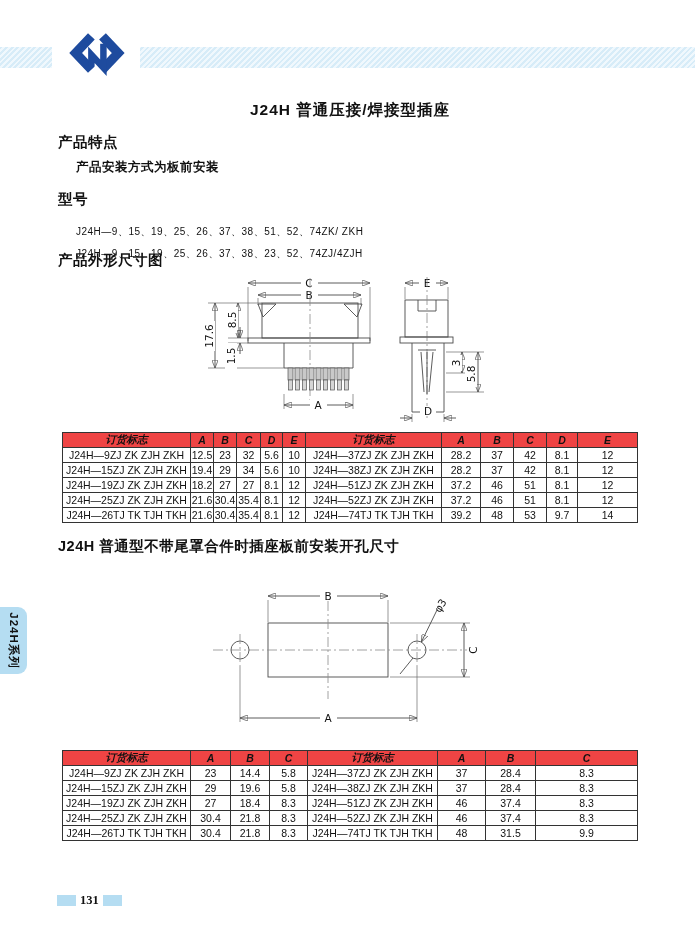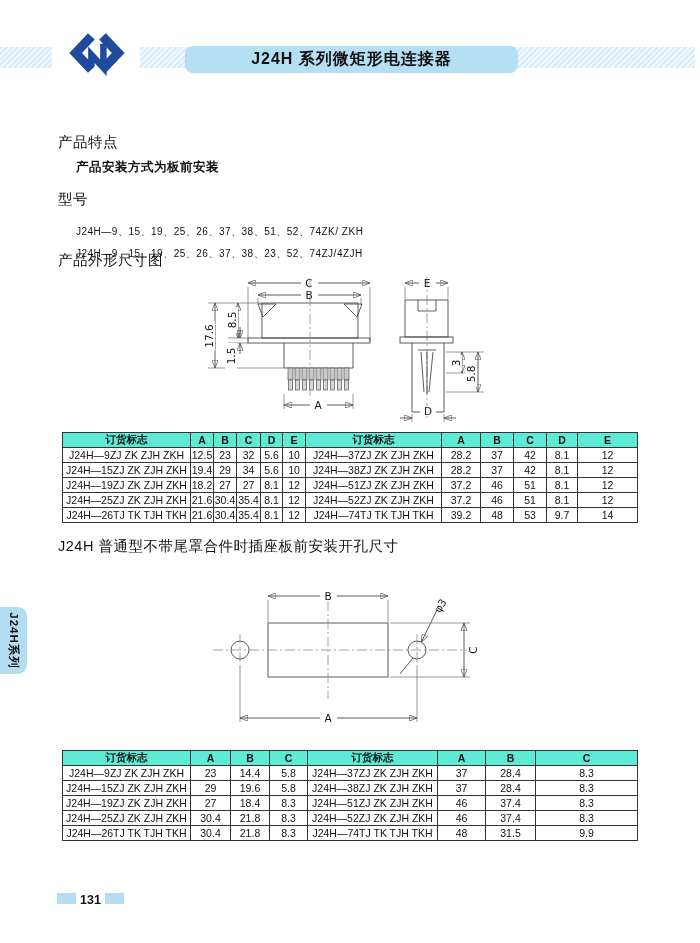--- a/index.html
+++ b/index.html
@@ -8,65 +8,63 @@
   
   .hatch{position:absolute;top:47px;left:0;width:695px;height:21px;
          background:repeating-linear-gradient(135deg,#d7ecf8 0 2px,#f0f8fd 2px 4px);}
   .logo-box{position:absolute;top:26px;left:52px;width:88px;height:54px;background:#fff;
             display:flex;align-items:center;justify-content:center;}
   .banner{position:absolute;top:46px;left:185px;width:333px;height:27px;background:#b5dff4;
           border-radius:8px;display:flex;align-items:center;justify-content:center;}
   .banner-title{font-size:16px;font-weight:bold;letter-spacing:1px;}
   .doc-title{position:absolute;top:100px;left:0;width:700px;text-align:center;
              font-size:15.5px;font-weight:bold;letter-spacing:1px;}
-  .sec-h{position:absolute;left:58px;font-size:14.5px;font-weight:normal;letter-spacing:.5px;}
+  .sec-h{position:absolute;left:58px;font-size:14.5px;font-weight:bold;letter-spacing:.5px;}
   .body-t{position:absolute;left:76px;font-size:12.5px;font-weight:bold;letter-spacing:.5px;}
   .model-line{position:absolute;left:76px;font-size:10px;letter-spacing:.5px;}
   
   table.dim{position:absolute;left:62px;border-collapse:collapse;table-layout:fixed;
             width:575px;font-size:10.5px;border:1.5px solid #222;}
-  table.dim th{background:#5eead4;font-weight:bold;}
+  table.dim th{background:#ef4444;font-weight:bold;font-style:italic;}
   table.dim th,table.dim td{border:1px solid #333;height:14px;padding:0;text-align:center;
             white-space:nowrap;overflow:hidden;font-weight:normal;}
   table.dim th{font-weight:bold;}
   
   .drw{position:absolute;}
   .drw line,.drw path,.drw rect.o,.drw circle,.drw polyline{stroke:#4a4a4a;stroke-width:.9;fill:none;}
   .drw .cl{stroke:#8a8a8a;stroke-width:.8;stroke-dasharray:10 3 2 3;}
   .drw .ext{stroke:#6a6a6a;stroke-width:.7;}
   .drw text{fill:#111;font-family:"DejaVu Sans",sans-serif;font-size:10.5px;}
   .drw rect.lbl{fill:#ffffff;stroke:none;}
   .drw rect.pin1{fill:#c9c9c9;stroke:#555;stroke-width:.7;}
   .drw rect.pin2{fill:#d6d6d6;stroke:#555;stroke-width:.7;}
   
   .side-tab{position:absolute;left:0;top:607px;width:27px;height:67px;background:#b5ddf2;
             border-radius:0 9px 9px 0;display:flex;align-items:center;justify-content:center;}
   .side-tab span{transform:rotate(90deg);white-space:nowrap;font-size:11.5px;font-weight:bold;letter-spacing:1px;}
   
-  .footer{position:absolute;left:57px;top:893px;display:flex;align-items:flex-start;gap:3px;}
+  .footer{position:absolute;left:57px;top:893px;display:flex;align-items:center;gap:3px;font-family:Liberation Serif, serif;}
   .footer .blk{width:19px;height:11px;background:#b5ddf2;}
   .footer .num{font-size:12.5px;font-weight:bold;padding:0 1px;}
 </style>
 </head>
 <body>
 
 <div class="page">
 
   <div class="hatch"></div>
   <div class="logo-box">
     <svg width="66" height="50" viewBox="0 0 66 54">
       <path d="M28,9 L11,27 L28,45" stroke="#1e4b9e" stroke-width="10" fill="none"></path>
       <path d="M40,9 L57,27 L40,45" stroke="#1e4b9e" stroke-width="10" fill="none"></path>
       <path d="M28,41 L28,29 L41,43 L41,17" stroke="#1e4b9e" stroke-width="7" fill="none"></path>
     </svg>
   </div>
-  <div class="banner">
-    <span class="banner-title">J24H 系列微矩形电连接器</span>
-  </div>
-
+
+  <div class="doc-title">J24H 普通压接/焊接型插座</div>
 
   <div class="sec-h" style="top:133px">产品特点</div>
   <div class="body-t" style="top:159px">产品安装方式为板前安装</div>
 
   <div class="sec-h" style="top:190px">型号</div>
   <div class="model-line" style="top:225px">J24H—9、15、19、25、26、37、38、51、52、74ZK/ ZKH</div>
   <div class="model-line" style="top:247px">J24H—9、15、19、25、26、37、38、23、52、74ZJ/4ZJH</div>
 
   <div class="sec-h" style="top:251px">产品外形尺寸图</div>
 

